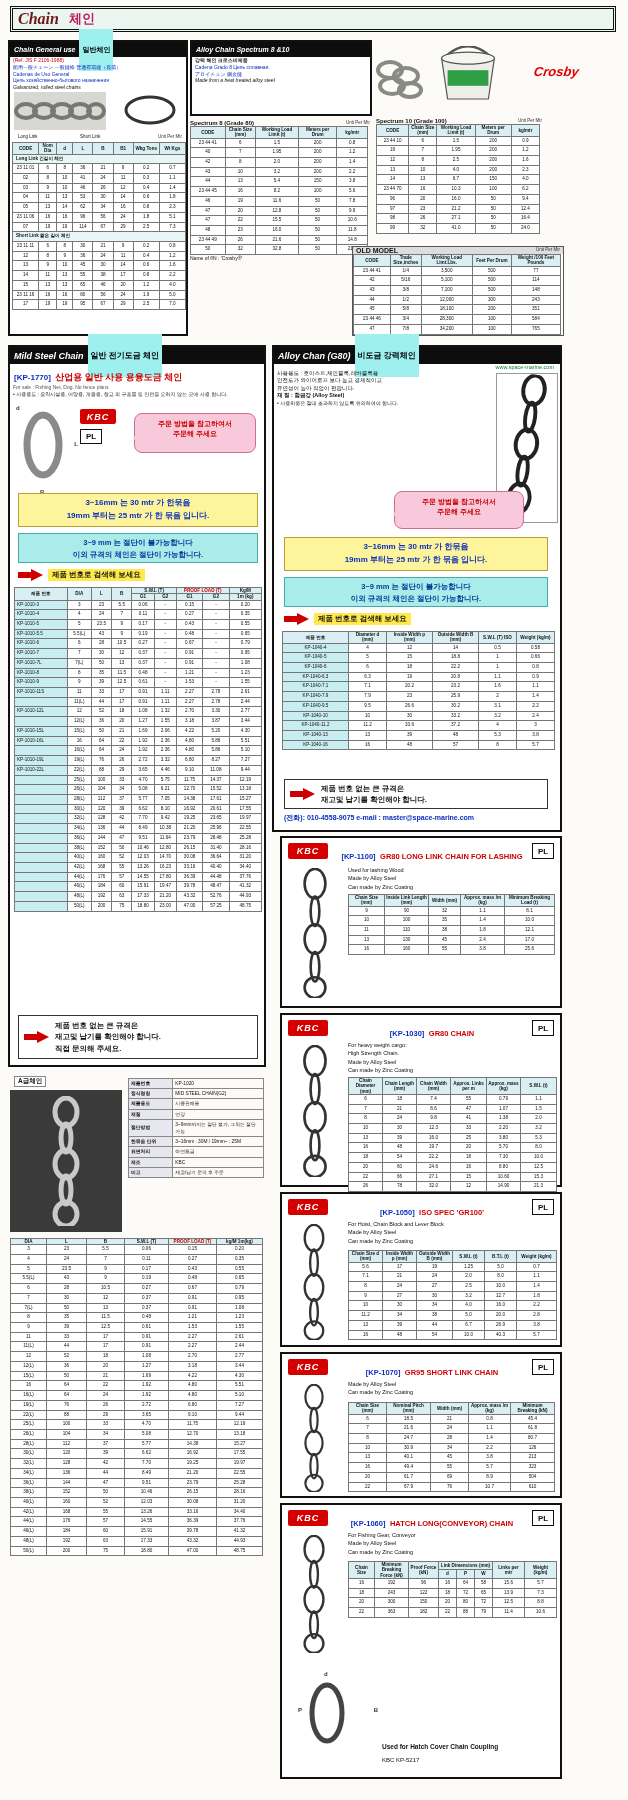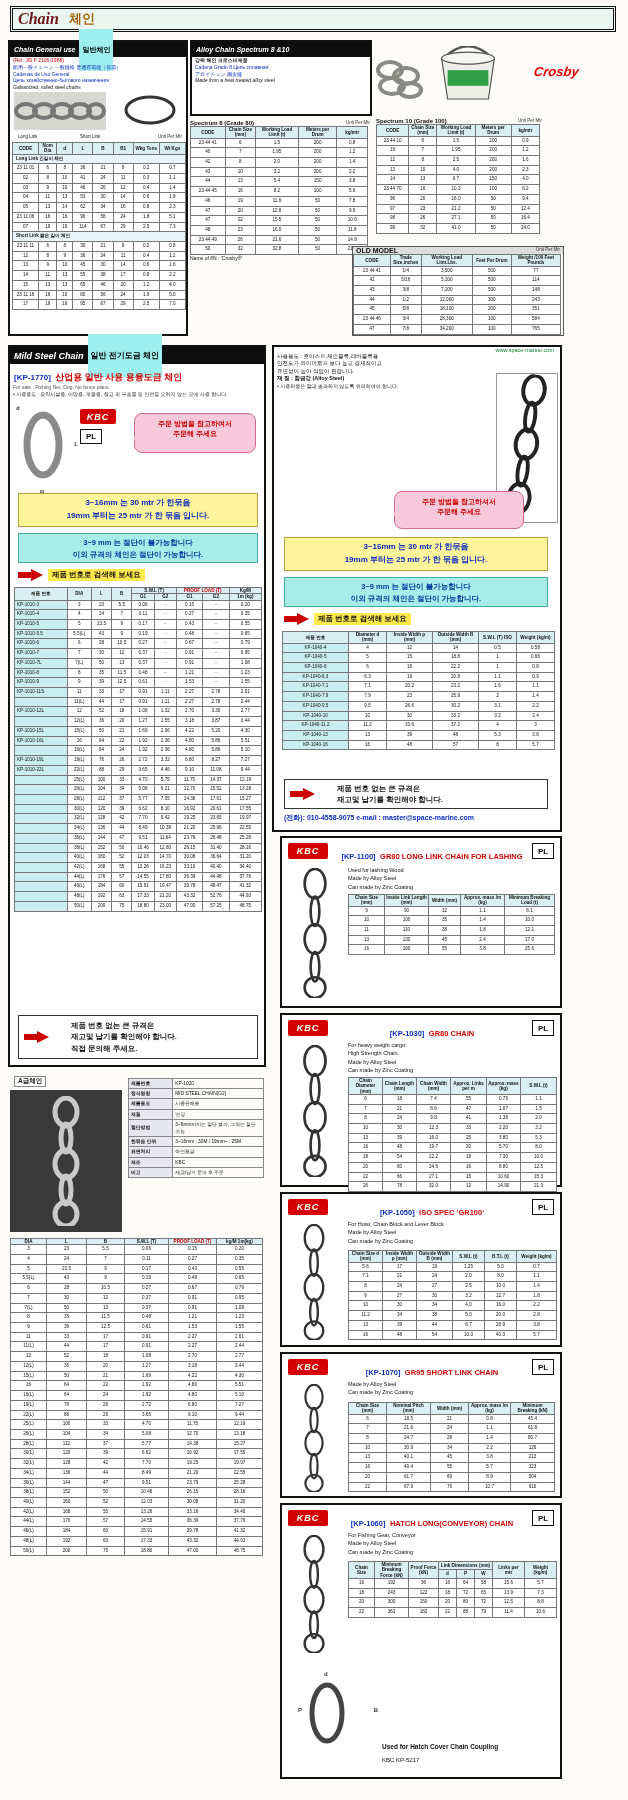--- a/index.html
+++ b/index.html
@@ -33,37 +33,37 @@
   .ybox{background:#fdf49c;border:1px solid #b9a13c;color:#0b2fbf;font-weight:bold;
         font-size:8px;text-align:center;line-height:1.6;box-sizing:border-box;padding-top:3px;}
   .cbox{background:#a9ecea;border:1px solid #4aa;color:#083a9e;font-weight:bold;
         font-size:7.5px;text-align:center;line-height:1.6;box-sizing:border-box;padding-top:3px;}
   .search{display:flex;align-items:center;gap:4px;}
   .search .lbl{background:#ffe94d;font-weight:bold;font-size:7.5px;padding:1px 4px;}
   .arrow{position:relative;width:26px;height:12px;flex:0 0 auto;}
   .arrow .shaft{position:absolute;left:0;top:3px;width:13px;height:6px;background:#c00;}
   .arrow .head{position:absolute;left:13px;top:0;width:0;height:0;
         border-left:12px solid #c00;border-top:6px solid transparent;border-bottom:6px solid transparent;}
-  .notebox{border:1.5px solid #333;display:flex;align-items:center;gap:21px;
+  .notebox{border:1.5px solid #333;display:flex;align-items:center;gap:5px;
         font-size:7.5px;font-weight:bold;line-height:1.5;padding:6px 5px;box-sizing:border-box;background:#fff;}
   .photo{background:#3a3a3a;display:flex;align-items:center;justify-content:center;}
   .kvt{border-collapse:collapse;table-layout:fixed;}
   .kvt td{border:1px solid #888;font-size:4.8px;padding:1px 2px;line-height:1.5;
         white-space:normal;overflow:hidden;}
   .kvt td:first-child{background:#e7e7ef;font-weight:bold;}
   .kbx{border:2px solid #111;background:#fff;box-sizing:border-box;}
   .kbx .ttl{font-weight:bold;font-size:7.5px;color:#c00;}
   .kbx .kp{color:#0b2fbf;font-weight:bold;font-size:7.5px;}
   .bul{font-size:5.5px;line-height:1.5;}
   .unit{font-size:4.5px;text-align:right;color:#333;}
   .title-box{border:3px double #111;background:#eaf6ef;display:flex;align-items:center;gap:10px;
         padding-left:5px;box-sizing:border-box;}
   .title-box .en{font-family:"Liberation Serif",serif;font-style:italic;font-weight:bold;
         font-size:16px;color:#6e1a1a;}
-  .title-box .ko2{font-weight:bold;font-size:13px;color:#a16207;}
+  .title-box .ko2{font-weight:bold;font-size:13px;color:#be185d;}
   .crosby{color:#e30000;font-weight:bold;font-style:italic;font-size:13px;transform:skewX(-8deg);}
   .dim{position:absolute;font-size:6px;font-weight:bold;color:#333;}
 </style>
 </head>
 <body>
 
 <div class="page">
 
   <div class="abs title-box" style="left:10px;top:6px;width:606px;height:26px">
     <span class="en">Chain</span>
@@ -1020,20 +1020,24 @@
         </span>
       <span>
         <div>제품 번호 없는 큰 규격은</div>
         <div>재고및 납기를 확인해야 합니다.</div>
         <div>직접 문의해 주세요.</div>
       </span>
     </div>
   </div>
 
   <div class="abs box" style="left:272px;top:345px;width:290px;height:487px;border-width:2.5px">
+    <div class="secbar" style="height:17px;font-size:9px">
+      <span>Alloy Chan (G80)</span>
+      <span class="ko" style="font-size:8px">비도금 강력체인</span>
+    </div>
     <div class="green" style="text-align:right;font-size:5.5px;padding-right:6px">www.space-marine.com</div>
     <div class="tiny" style="width:180px;font-size:5.5px">사용용도 : 호이스트,체인블록,레바블록용</div>
     <div class="tiny" style="width:180px;font-size:5.5px">안전도가 와이어로프 보다 높고 경제적이고</div>
     <div class="tiny" style="width:180px;font-size:5.5px">유연성이 높아 작업이 편합니다.</div>
     <div class="tiny" style="width:180px;font-size:5.5px;font-weight:bold">재 질 : 합금강 (Alloy Steel)</div>
     <div class="tiny" style="width:180px;font-size:5px">• 사용하중은 절대 초과하지 않도록 유의하여야 합니다.</div>
     <div class="abs" style="left:222px;top:26px;width:60px;height:148px;border:1px solid #999;background:#fff">
       <svg viewBox="0 0 34 150" width="58" height="146" style="transform:rotate(8deg)">
         <g fill="none" stroke="#222" stroke-width="4">
           <ellipse cx="17" cy="16" rx="11" ry="15"></ellipse>

